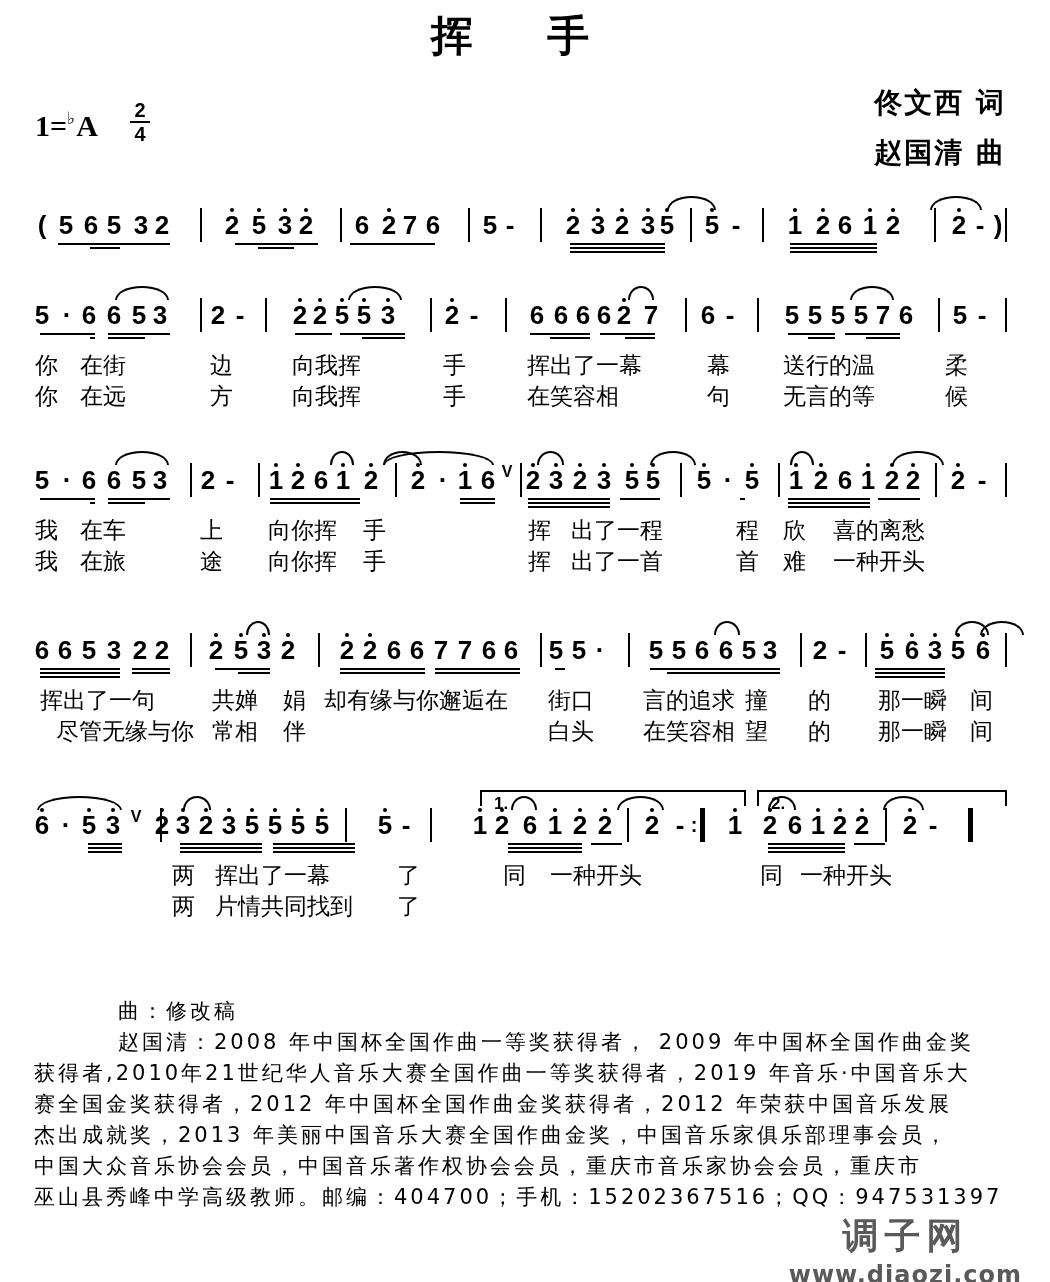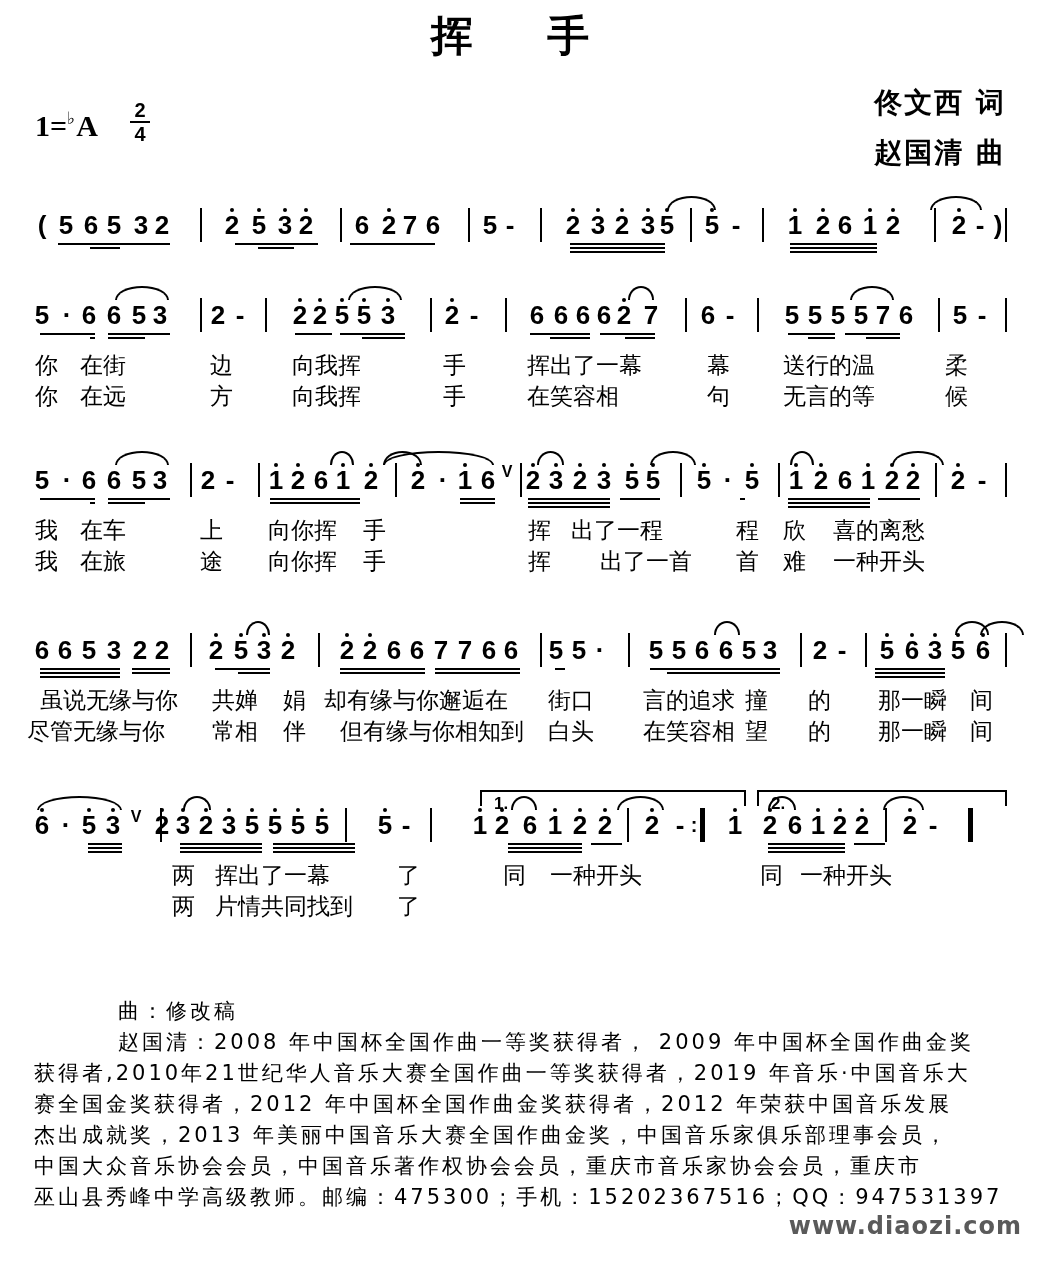--- a/index.html
+++ b/index.html
@@ -255,21 +255,21 @@
       <div class="lyr" style="left: 571px; top: 60px;">出了一程</div>
       <div class="lyr" style="left: 736px; top: 60px;">程</div>
       <div class="lyr" style="left: 783px; top: 60px;">欣</div>
       <div class="lyr" style="left: 833px; top: 60px;">喜的离愁</div>
       <div class="lyr" style="left: 35px; top: 91px;">我</div>
       <div class="lyr" style="left: 80px; top: 91px;">在旅</div>
       <div class="lyr" style="left: 200px; top: 91px;">途</div>
       <div class="lyr" style="left: 268px; top: 91px;">向你挥</div>
       <div class="lyr" style="left: 363px; top: 91px;">手</div>
       <div class="lyr" style="left: 528px; top: 91px;">挥</div>
-      <div class="lyr" style="left: 600px; top: 91px;">出了一首</div>
+      <div class="lyr" style="left: 571px; top: 91px;">出了一首</div>
       <div class="lyr" style="left: 736px; top: 91px;">首</div>
       <div class="lyr" style="left: 783px; top: 91px;">难</div>
       <div class="lyr" style="left: 833px; top: 91px;">一种开头</div>
     </div>
     <div class="system" style="top: 625px; height: 150px;">
       <div class="notes">
         <div class="n" style="left: 34px;">6</div>
         <div class="n" style="left: 57px;">6</div>
         <div class="n" style="left: 81px;">5</div>
         <div class="n" style="left: 106px;">3</div>
@@ -327,34 +327,33 @@
         <div class="ul" style="left: 710px; width: 70px; top: 43px;"></div>
         <div class="ul" style="left: 710px; width: 70px; top: 47px;"></div>
         <div class="ul" style="left: 875px; width: 70px; top: 43px;"></div>
         <div class="ul" style="left: 875px; width: 70px; top: 47px;"></div>
         <div class="ul" style="left: 875px; width: 70px; top: 51px;"></div>
         <div class="slur" style="left: 246px; width: 20px; top: -4px;"></div>
         <div class="slur" style="left: 714px; width: 22px; top: -4px;"></div>
         <div class="slur" style="left: 955px; width: 30px; top: -4px;"></div>
         <div class="slur" style="left: 980px; width: 40px; top: -4px;"></div>
       </div>
-      <div class="lyr" style="left: 40px; top: 60px;">虽说无缘与你</div>
+      <div class="lyr" style="left: 40px; top: 60px;">挥出了一句</div>
       <div class="lyr" style="left: 212px; top: 60px;">共婵</div>
       <div class="lyr" style="left: 283px; top: 60px;">娟</div>
       <div class="lyr" style="left: 324px; top: 60px;">却有缘与你邂逅在</div>
       <div class="lyr" style="left: 548px; top: 60px;">街口</div>
       <div class="lyr" style="left: 643px; top: 60px;">言的追求</div>
       <div class="lyr" style="left: 745px; top: 60px;">撞</div>
       <div class="lyr" style="left: 808px; top: 60px;">的</div>
       <div class="lyr" style="left: 878px; top: 60px;">那一瞬</div>
       <div class="lyr" style="left: 970px; top: 60px;">间</div>
-      <div class="lyr" style="left: 27px; top: 91px; text-align: center;">尽管无缘与你</div>
+      <div class="lyr" style="left: 56px; top: 91px; text-align: center;">尽管无缘与你</div>
       <div class="lyr" style="left: 212px; top: 91px;">常相</div>
       <div class="lyr" style="left: 283px; top: 91px;">伴</div>
-      <div class="lyr" style="left: 340px; top: 91px;">但有缘与你相知到</div>
       <div class="lyr" style="left: 548px; top: 91px;">白头</div>
       <div class="lyr" style="left: 643px; top: 91px;">在笑容相</div>
       <div class="lyr" style="left: 745px; top: 91px;">望</div>
       <div class="lyr" style="left: 808px; top: 91px;">的</div>
       <div class="lyr" style="left: 878px; top: 91px;">那一瞬</div>
       <div class="lyr" style="left: 970px; top: 91px;">间</div>
     </div>
     <div class="system" style="top: 800px; height: 150px;">
       <div class="notes">
         <div class="n" style="left: 34px;">6<div class="dot-hi"></div></div>
@@ -439,18 +438,19 @@
     </div>
   </div>
 
 <div class="notes-text" style="left:118px;top:996px;">曲：修改稿</div>
 <div id="bio">
     <div class="notes-text" style="left: 118px; top: 1027px; width: 900px; text-align: justify;">赵国清：2008 年中国杯全国作曲一等奖获得者， 2009 年中国杯全国作曲金奖</div>
     <div class="notes-text" style="left: 34px; top: 1058px; width: 985px; text-align: justify;">获得者,2010年21世纪华人音乐大赛全国作曲一等奖获得者，2019 年音乐·中国音乐大</div>
     <div class="notes-text" style="left: 34px; top: 1089px; width: 985px; text-align: justify;">赛全国金奖获得者，2012 年中国杯全国作曲金奖获得者，2012 年荣获中国音乐发展</div>
     <div class="notes-text" style="left: 34px; top: 1120px; width: 985px; text-align: justify;">杰出成就奖，2013 年美丽中国音乐大赛全国作曲金奖，中国音乐家俱乐部理事会员，</div>
     <div class="notes-text" style="left: 34px; top: 1151px; width: 985px; text-align: justify;">中国大众音乐协会会员，中国音乐著作权协会会员，重庆市音乐家协会会员，重庆市</div>
-    <div class="notes-text" style="left: 34px; top: 1182px; width: 985px; text-align: justify;">巫山县秀峰中学高级教师。邮编：475300；手机：15202367516；QQ：947531397</div>
+    <div class="notes-text" style="left: 34px; top: 1182px; width: 985px; text-align: justify;">巫山县秀峰中学高级教师。邮编：404700；手机：15202367516；QQ：947531397</div>
   </div>
 
 <div class="watermark">
+  <div class="wm1">调子网</div>
   <div class="wm2">www.diaozi.com</div>
 </div>
 
 </body></html>

